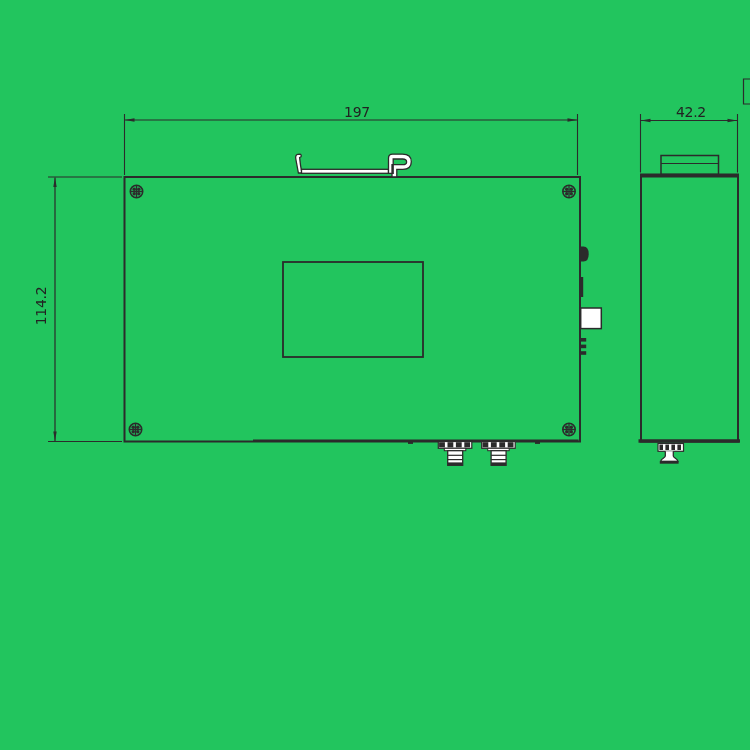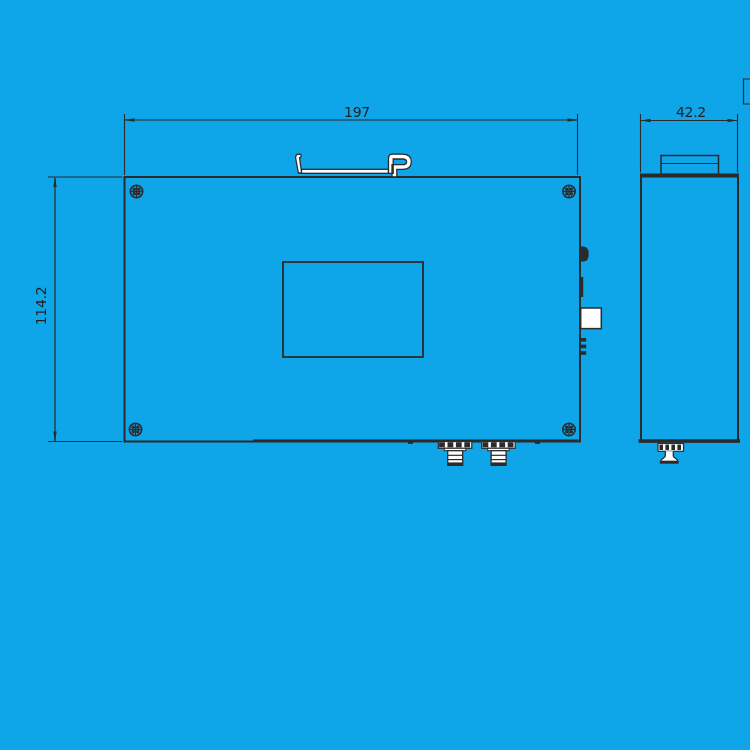--- a/index.html
+++ b/index.html
@@ -1,17 +1,17 @@
 <!DOCTYPE html>
 <html><head>
 <meta charset="utf-8">
 <style>
   html,body{margin:0;padding:0;background:#ffffff;}
   .canvas{
-    position:relative;width:750px;height:750px;background:#0ea5e9;overflow:hidden;
+    position:relative;width:750px;height:750px;background:#22c55e;overflow:hidden;
     font-family:"DejaVu Sans", "Liberation Sans", sans-serif;
   }
   svg{position:absolute;left:0;top:0;}
   svg text{
     font-family:"DejaVu Sans", "Liberation Sans", sans-serif;
     font-size:14px;letter-spacing:-0.3px;fill:#222222;
   }
 </style>
 </head>
 <body>

